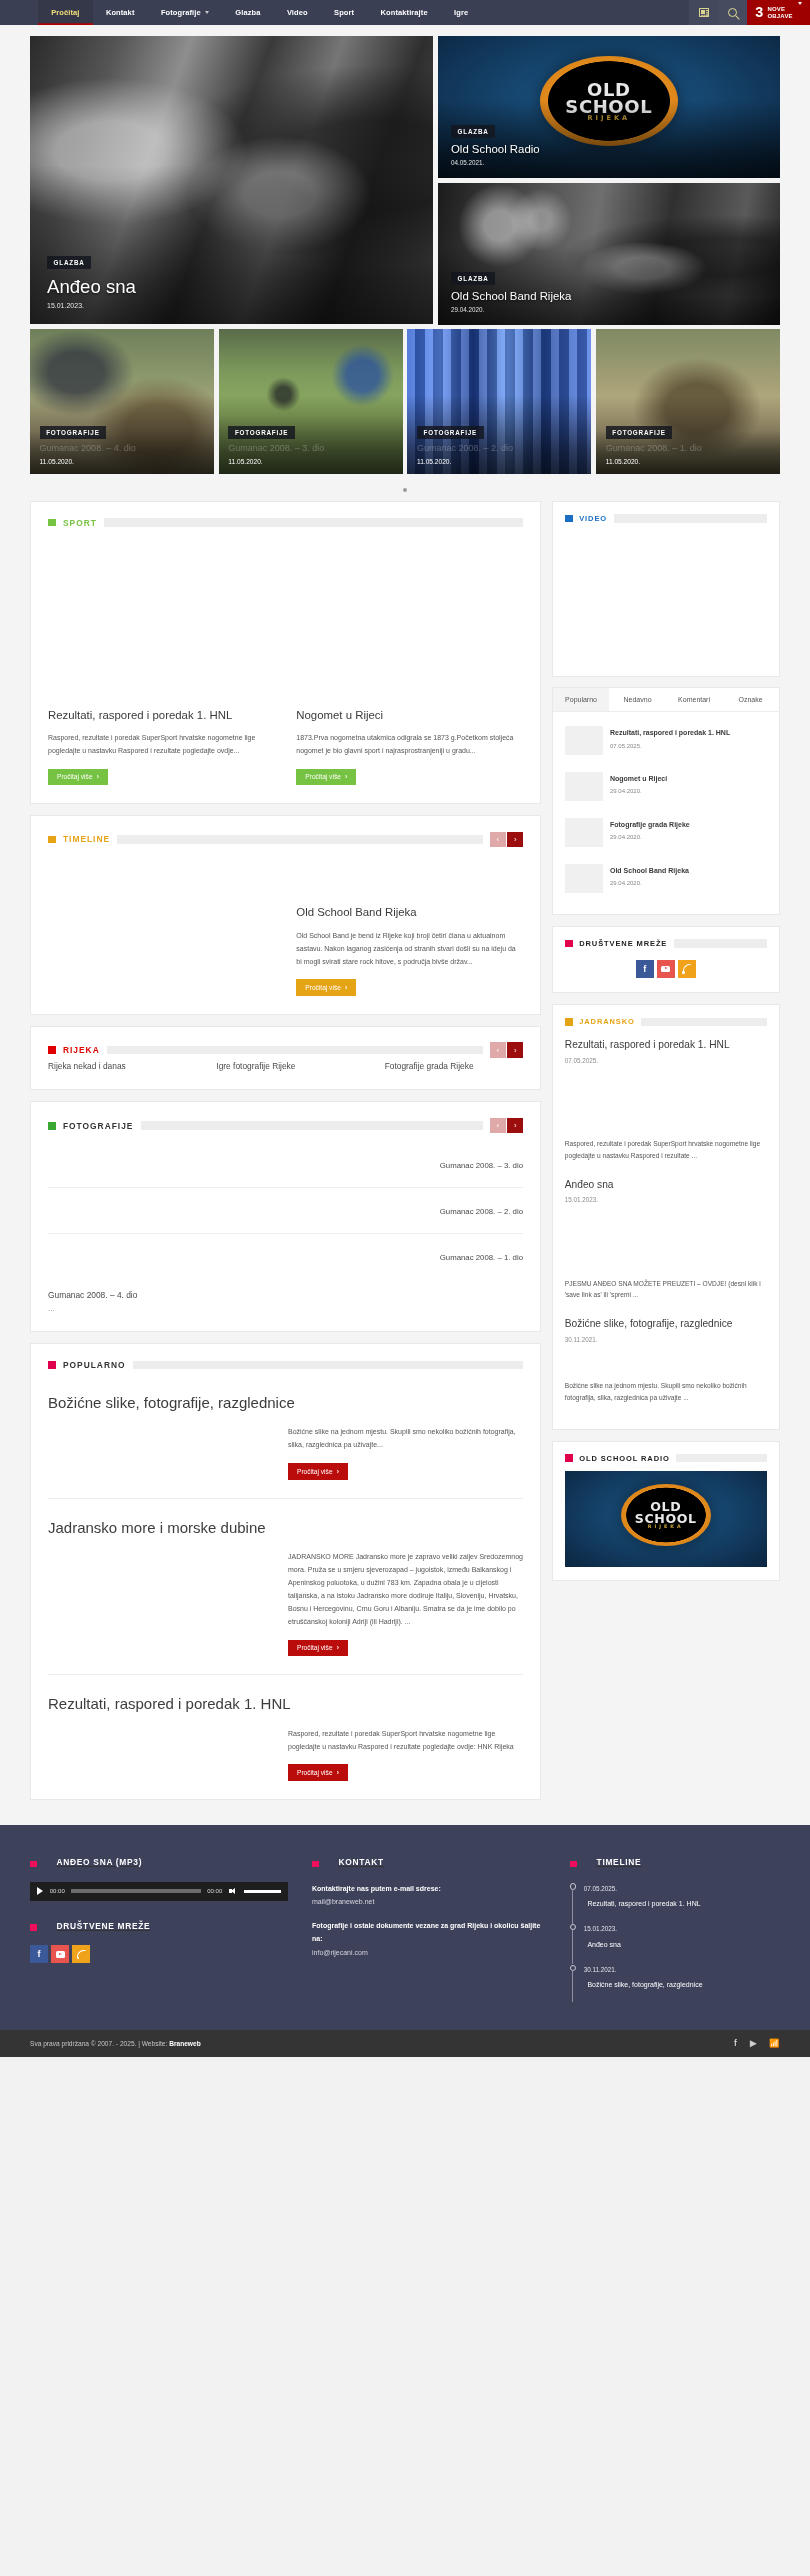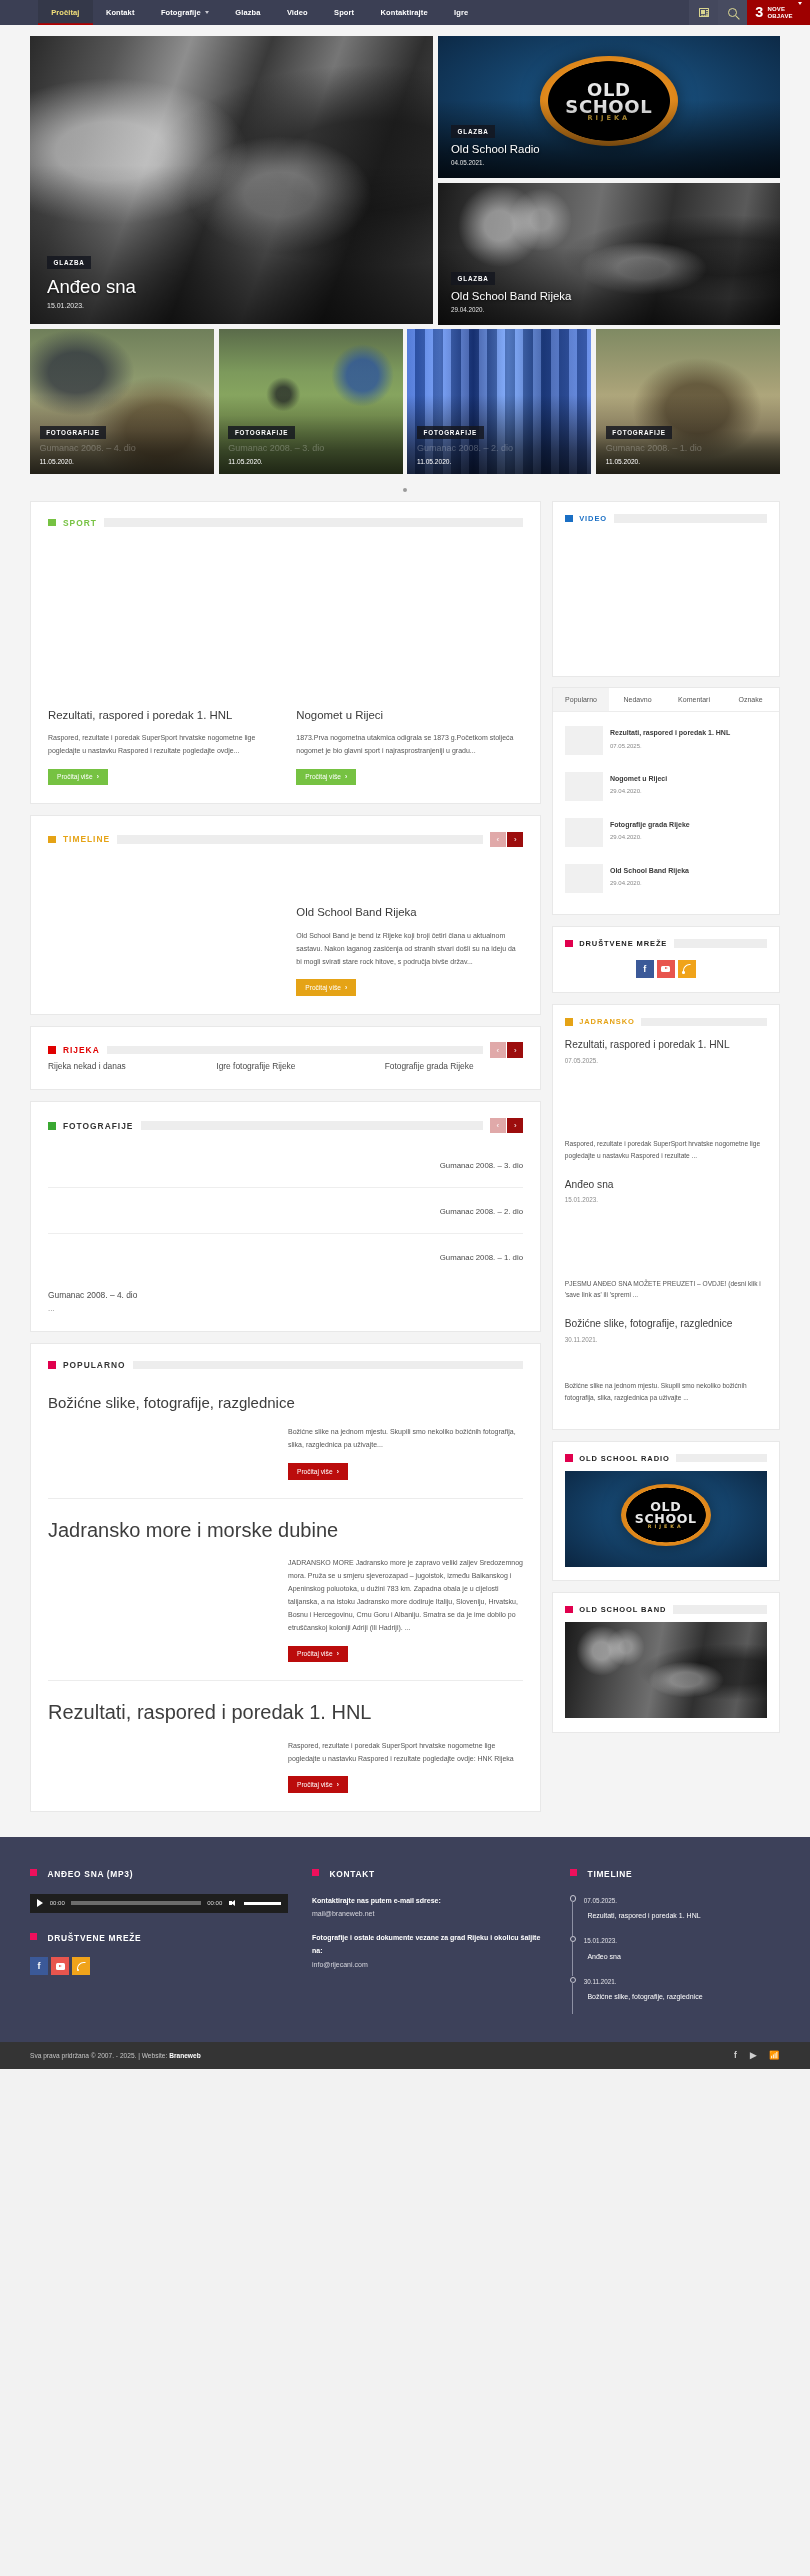--- a/index.html
+++ b/index.html
@@ -198,21 +198,21 @@
 
   .foto-list { margin-top:8.4px; }
   .foto-item { padding:17px 0; text-align:right; border-bottom:0.6px solid #eee; }
   .foto-item:last-child { border-bottom:none; }
   .foto-item .t { font-size:7.8px; color:#4a4a4a; }
   .foto-tail { padding-top:10.8px; font-size:8.4px; color:#4a4a4a; }
   .foto-dots { font-size:7.8px; color:#777; margin-top:4.8px; }
 
   .pop-article { padding-top: 7.2px; }
   .pop-title { font-size:15px; font-weight:400; color:#3d3d3d; margin-top:13.2px; }
-  .pop-title.lg { font-size:20px; }
+  .pop-title.lg { font-size:15px; }
   .pop-body { margin-left:240px; margin-top:15.6px; }
   .pop-body .art-p { margin-top:0; }
   .divider { height:0.6px; background:#ececec; margin:18px 0 0; }
 
   
   .side-panel { background:#fff; border:0.6px solid #e8e8e8; margin-bottom:10.8px; padding:12px 12px 13.2px; }
   .side-head { display:flex; align-items:center; gap:6.6px; margin-bottom:8.4px; }
   .side-head .sec-title { font-size:7.5px; letter-spacing:0.9px; }
   .video-box { height:131px; }
   .tabs { display:flex; border-bottom:0.6px solid #ececec; margin:-12px -12px 0; }
@@ -245,21 +245,21 @@
 
   .media-thumb { width:100%; height:96px; margin-top:2.4px; position:relative; overflow:hidden; }
 
   
   .footer { background:#3d415a; padding:32px 0 26.4px; margin-top:14.4px; }
   .footer-inner { width:750px; margin:0 auto; display:flex; gap:24px; }
   .fcol { }
   .fcol.c1 { width:258px; }
   .fcol.c2 { width:234px; }
   .fcol.c3 { width:210px; }
-  .f-head { display:flex; align-items:flex-start; gap:11px; margin-bottom:14.4px; }
+  .f-head { display:flex; align-items:flex-end; gap:20px; margin-bottom:14.4px;text-decoration:underline; }
   .f-sq { width:6.6px; height:6.6px; background:#ef0f5c; }
   .f-title { color:#fff; font-size:8.4px; font-weight:bold; letter-spacing:0.7px; }
   .player { background:#1e1e1e; height:19px; display:flex; align-items:center; padding:0 7.2px; gap:6.6px; }
   .play-tri { width:0;height:0;border-left:6.6px solid #fff;border-top:4.2px solid transparent;border-bottom:4.2px solid transparent; cursor:pointer; }
   .ptime { color:#ddd; font-size:6px; font-family:"Liberation Sans", sans-serif;}
   .pbar { flex:1; height:4.2px; background:#6d6d6d; }
   .spk { width:8.4px;height:7.2px;position:relative; }
   .spk:before{content:"";position:absolute;left:0;top:1.8px;width:3px;height:3.6px;background:#fff;}
   .spk:after{content:"";position:absolute;left:1.8px;top:0;border-top:3.6px solid transparent;border-bottom:3.6px solid transparent;border-right:4.2px solid #fff;}
   .vol { width:37px;height:3px;background:#fff; }
@@ -627,30 +627,20 @@
             <span class="sec-rule"></span>
           </div>
           <div class="media-thumb">
             <div class="ph ph-oldschool">
               <div class="disc" style="width:90px;height:62px"></div>
               <div class="os-txt" style="font-size:12.6px">OLD<br>SCHOOL<div class="os-sub" style="font-size:4.8px">RIJEKA</div></div>
             </div>
           </div>
         </div>
 
-        <div class="side-panel">
-          <div class="side-head">
-            <span class="sec-sq" style="background:#e0004d"></span>
-            <span class="sec-title" style="color:#222">OLD SCHOOL BAND</span>
-            <span class="sec-rule"></span>
-          </div>
-          <div class="media-thumb">
-            <div class="ph ph-band-stage"></div>
-          </div>
-        </div>
 
       </div>
     </div>
   </div>
 
   <div class="footer">
     <div class="footer-inner">
 
       <div class="fcol c1">
         <div class="f-head">

